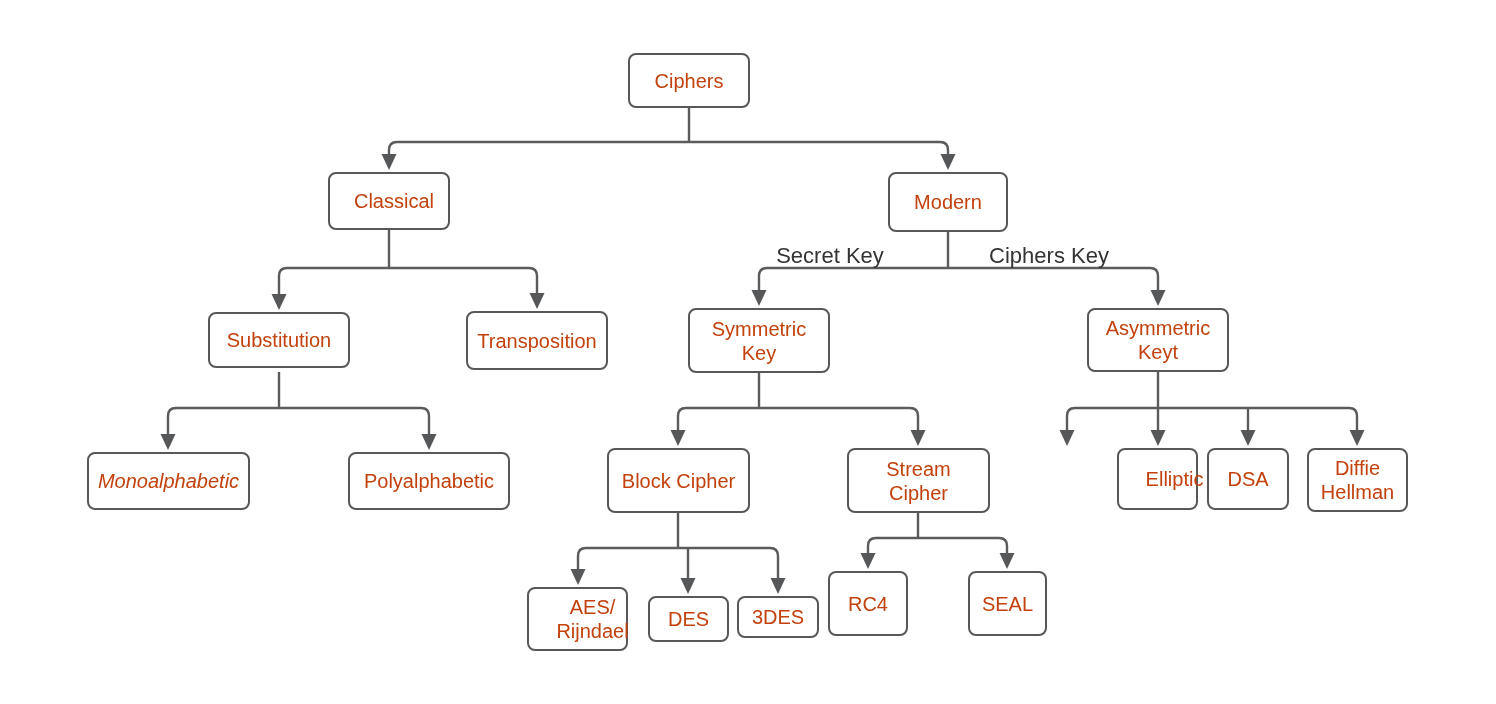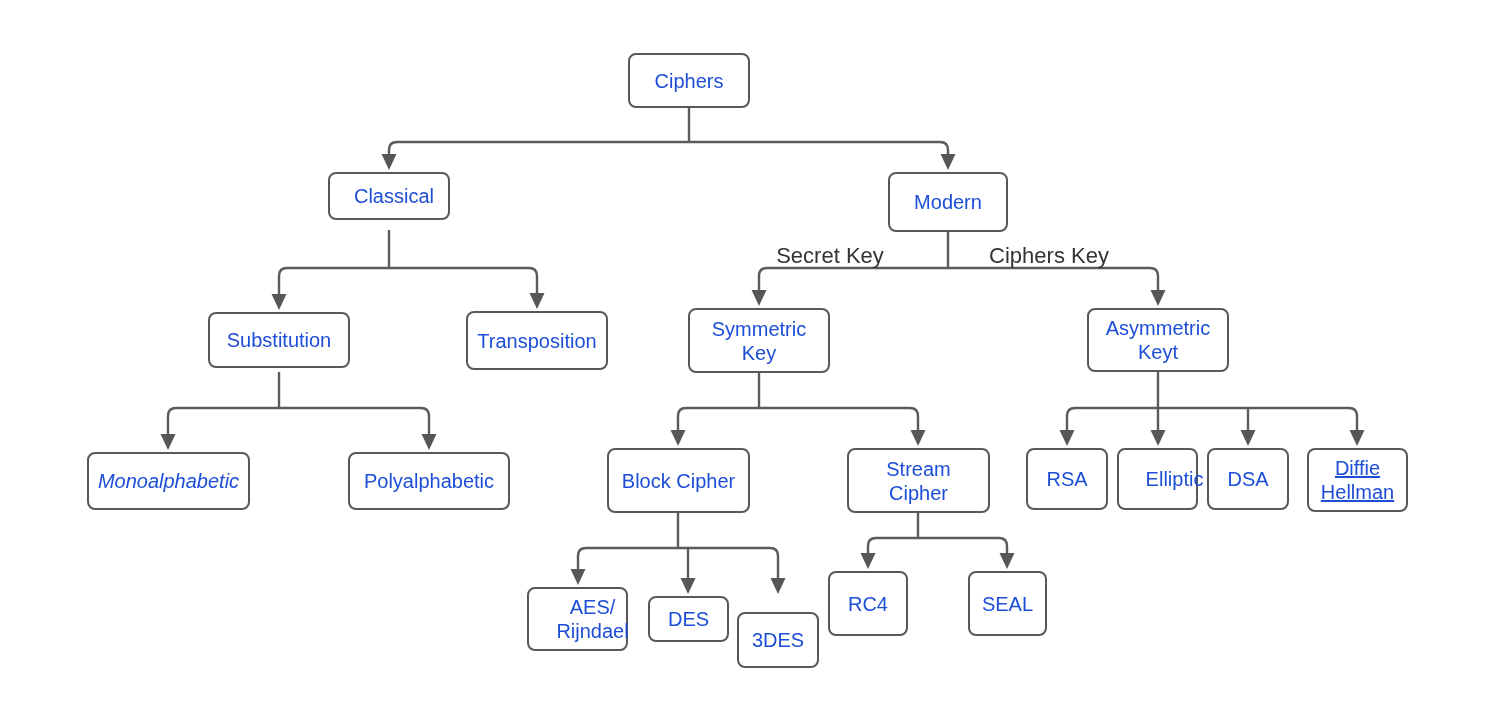--- a/index.html
+++ b/index.html
@@ -13,21 +13,21 @@
   #edges{position:absolute;left:0;top:0;width:1496px;height:704px;}
   .node{
     position:absolute;
     box-sizing:border-box;
     display:flex;align-items:center;justify-content:center;
     text-align:center;
     white-space:pre-line;
     background:#ffffff;
     border:2.5px solid #58585a;
     border-radius:8px;
-    color:#1d4ed8;
+    color:#c2410c;
     font-size:20px;
     line-height:1.2;
     padding:1px 2px;
   }
   .edge-label{
     position:absolute;
     transform:translateX(-50%);
     color:#333333;
     font-size:22px;
     white-space:nowrap;
@@ -85,38 +85,37 @@
     <path class="rail" d="M918,513 V538"></path>
     <path class="rail" d="M868,553 V546 Q868,538 876,538 H999 Q1007,538 1007,546 V553"></path>
     <polygon class="arrow" points="860.5,553 875.5,553 868,569"></polygon>
     <polygon class="arrow" points="999.5,553 1014.5,553 1007,569"></polygon>
   </svg>
 
   <div class="edge-label" style="left:830px;top:243px;">Secret Key</div>
   <div class="edge-label" style="left:1049px;top:243px;">Ciphers Key</div>
 
   <div class="node" style="left:628px;top:53px;width:122px;height:55px;">Ciphers</div>
-  <div class="node" style="left:328px;top:172px;width:122px;height:48px;padding-left:12px;">Classical</div>
+  <div class="node" style="left:328px;top:172px;width:122px;height:58px;padding-left:12px;">Classical</div>
   <div class="node" style="left:888px;top:172px;width:120px;height:60px;text-align:right;">Modern</div>
   <div class="node" style="left:208px;top:312px;width:142px;height:56px;">Substitution</div>
   <div class="node" style="left:466px;top:311px;width:142px;height:59px;">Transposition</div>
   <div class="node" style="left:688px;top:308px;width:142px;height:65px;">Symmetric
 Key</div>
   <div class="node" style="left:1087px;top:308px;width:142px;height:64px;">Asymmetric
 Keyt</div>
   <div class="node" style="left:87px;top:452px;width:163px;height:58px;font-style:italic;">Monoalphabetic</div>
   <div class="node" style="left:348px;top:452px;width:162px;height:58px;">Polyalphabetic</div>
   <div class="node" style="left:607px;top:448px;width:143px;height:65px;">Block Cipher</div>
   <div class="node" style="left:847px;top:448px;width:143px;height:65px;">Stream
 Cipher</div>
   <div class="node" style="left:527px;top:587px;width:101px;height:64px;padding-left:32px;">AES/
 Rijndael</div>
   <div class="node" style="left:648px;top:596px;width:81px;height:46px;">DES</div>
-  <div class="node" style="left:737px;top:596px;width:82px;height:56px;margin-top:16px;">3DES</div>
+  <div class="node" style="left:737px;top:596px;width:82px;height:42px;">3DES</div>
   <div class="node" style="left:828px;top:571px;width:80px;height:65px;">RC4</div>
   <div class="node" style="left:968px;top:571px;width:79px;height:65px;">SEAL</div>
-  <div class="node" style="left:1026px;top:448px;width:82px;height:62px;">RSA</div>
   <div class="node" style="left:1117px;top:448px;width:81px;height:62px;padding-left:36px;">Elliptic</div>
   <div class="node" style="left:1207px;top:448px;width:82px;height:62px;">DSA</div>
-  <div class="node" style="left:1307px;top:448px;width:101px;height:64px;text-decoration:underline;">Diffie
+  <div class="node" style="left:1307px;top:448px;width:101px;height:64px;">Diffie
 Hellman</div>
 
 </div>
 
 </body></html>

